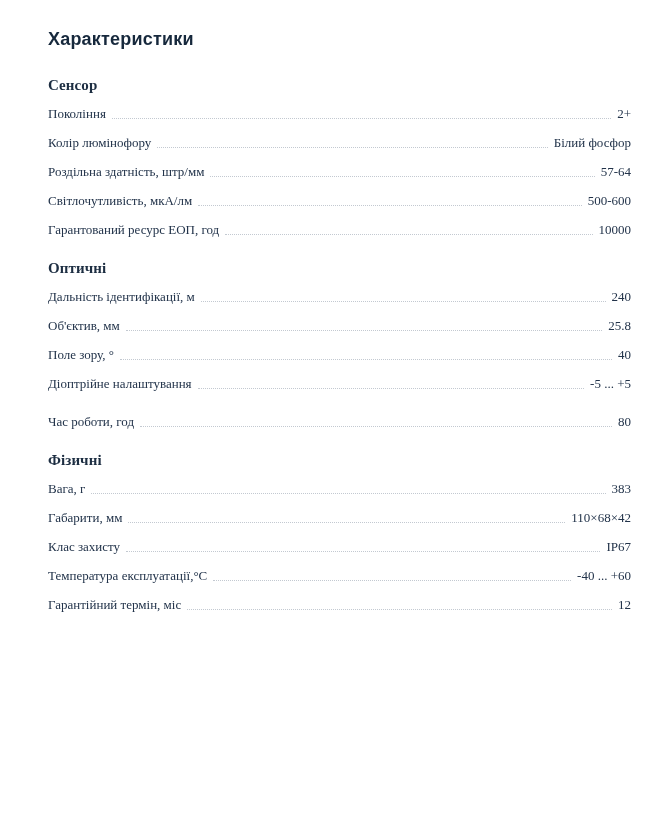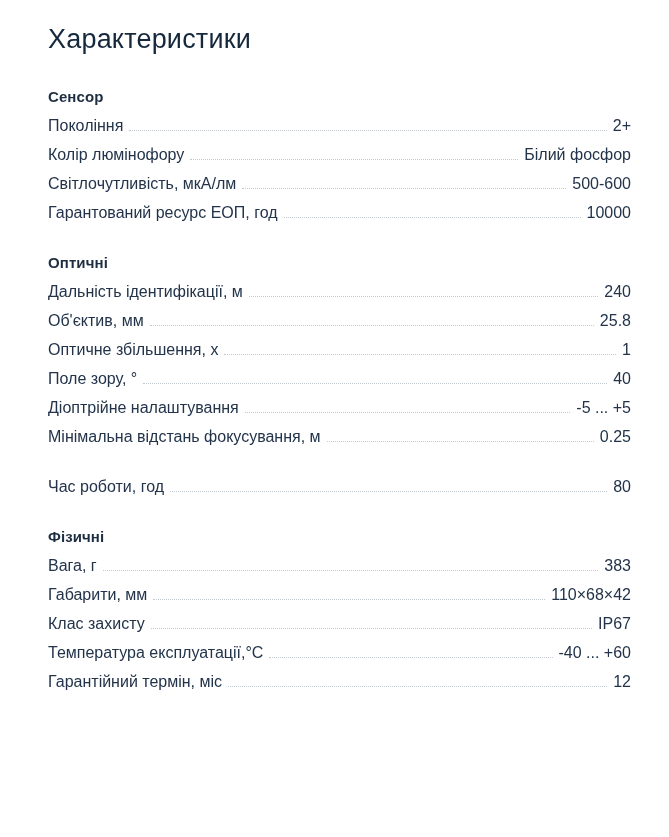--- a/index.html
+++ b/index.html
@@ -10,40 +10,40 @@
     font-family: "Liberation Sans", sans-serif;
   }
   .page {
     width: 669px;
     height: 837px;
     background: #ffffff;
     padding: 22px 38px 40px 48px;
     overflow: hidden;
   }
   .page-title {
-    font-size: 27px;
+    font-size: 18px;
     line-height: 34px;
-    font-weight: 400;
+    font-weight: 700;
     color: #16283c;
     letter-spacing: 0.2px;
     margin: 0 0 6px 0;
   }
-  .section { margin-top: 32px; }
+  .section { margin-top: 20px; font-family: Liberation Serif, serif; }
   .section-title {
     font-size: 15px;
     line-height: 18px;
     font-weight: 700;
     color: #1d2e42;
     margin-bottom: 11px;
     letter-spacing: 0.1px;
   }
   .row {
     display: flex;
     align-items: flex-end;
-    font-size: 16px;
+    font-size: 13px;
     line-height: 18px;
     margin-bottom: 11px;
     color: #22334a;
   }
   .row-label {
     white-space: nowrap;
     flex: 0 0 auto;
   }
   .dots {
     flex: 1 1 auto;
@@ -69,20 +69,25 @@
       <span class="row-label">Покоління</span>
       <span class="dots"></span>
       <span class="row-value">2+</span>
     </div>
     <div class="row">
       <span class="row-label">Колір люмінофору</span>
       <span class="dots"></span>
       <span class="row-value">Білий фосфор</span>
     </div>
     <div class="row">
+      <span class="row-label">Роздільна здатність, штр/мм</span>
+      <span class="dots"></span>
+      <span class="row-value">57-64</span>
+    </div>
+    <div class="row">
       <span class="row-label">Світлочутливість, мкА/лм</span>
       <span class="dots"></span>
       <span class="row-value">500-600</span>
     </div>
     <div class="row">
       <span class="row-label">Гарантований ресурс ЕОП, год</span>
       <span class="dots"></span>
       <span class="row-value">10000</span>
     </div>
   </div>
@@ -93,38 +98,28 @@
       <span class="row-label">Дальність ідентифікації, м</span>
       <span class="dots"></span>
       <span class="row-value">240</span>
     </div>
     <div class="row">
       <span class="row-label">Об'єктив, мм</span>
       <span class="dots"></span>
       <span class="row-value">25.8</span>
     </div>
     <div class="row">
-      <span class="row-label">Оптичне збільшення, х</span>
-      <span class="dots"></span>
-      <span class="row-value">1</span>
-    </div>
-    <div class="row">
       <span class="row-label">Поле зору, °</span>
       <span class="dots"></span>
       <span class="row-value">40</span>
     </div>
     <div class="row">
       <span class="row-label">Діоптрійне налаштування</span>
       <span class="dots"></span>
       <span class="row-value">-5 ... +5</span>
-    </div>
-    <div class="row">
-      <span class="row-label">Мінімальна відстань фокусування, м</span>
-      <span class="dots"></span>
-      <span class="row-value">0.25</span>
     </div>
   </div>
 
   <div class="section">
     <div class="row">
       <span class="row-label">Час роботи, год</span>
       <span class="dots"></span>
       <span class="row-value">80</span>
     </div>
   </div>

